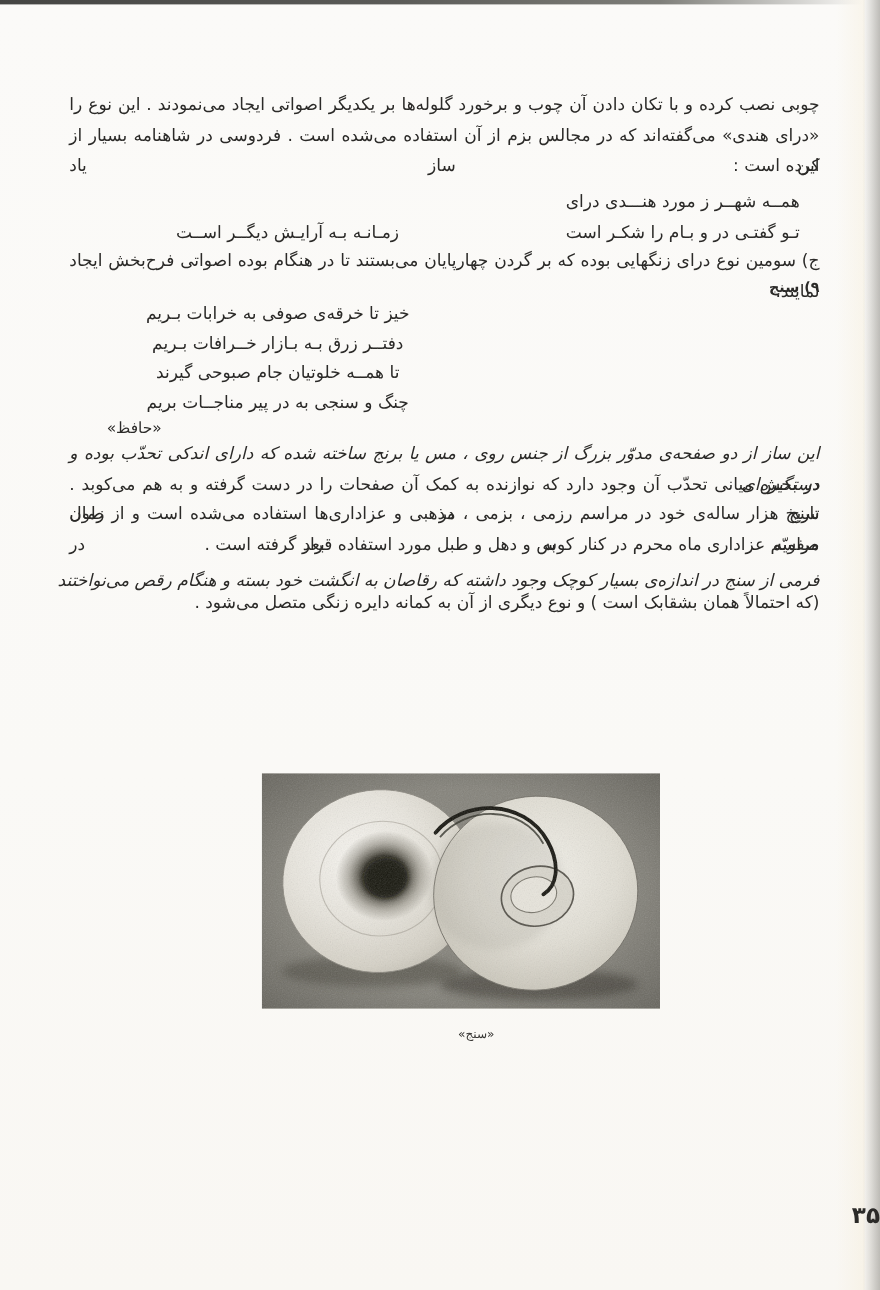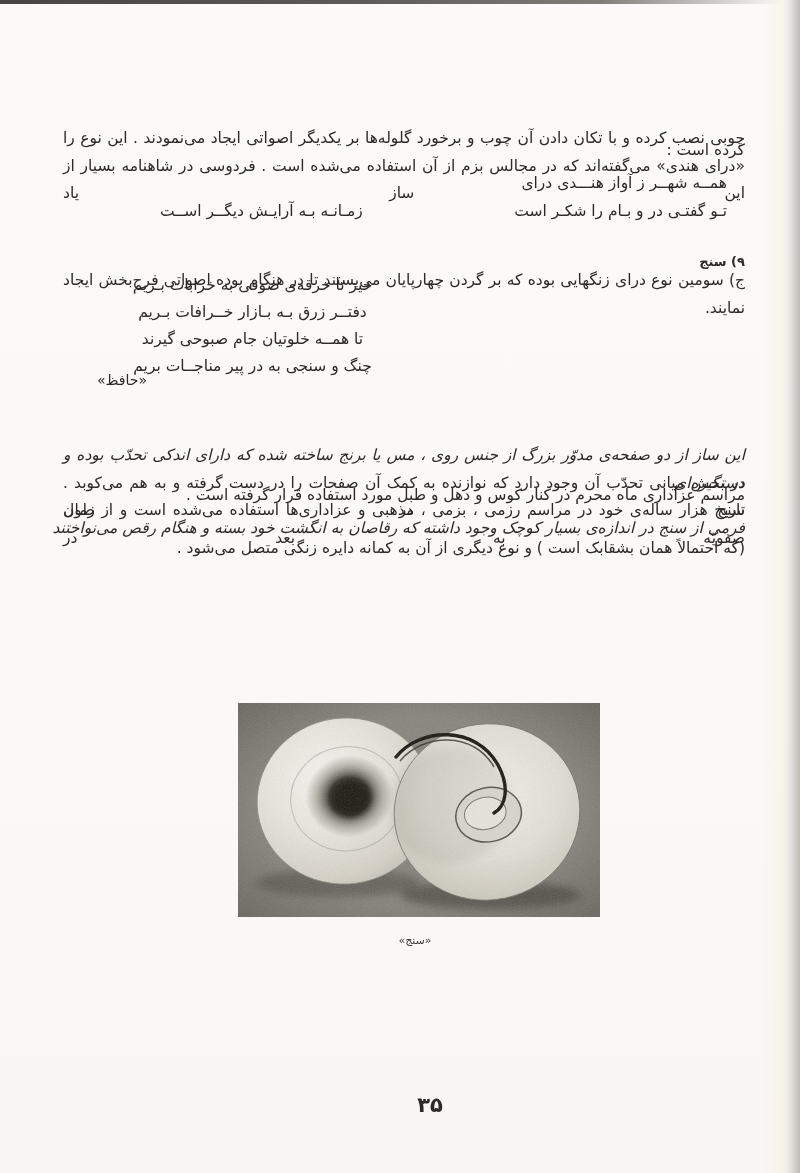--- a/index.html
+++ b/index.html
@@ -9,67 +9,67 @@
     font-family:"DejaVu Sans",sans-serif; color:#2b2a28;
   }
   .top-edge{position:absolute;top:0;left:0;width:100%;height:4px;
     background:linear-gradient(to right,#454543 0%,#5b5b58 45%,#7e7e79 75%,rgba(160,160,154,0) 98%);}
   .right-edge{position:absolute;top:0;right:0;width:16px;height:100%;
     background:linear-gradient(to right,rgba(178,176,170,0),rgba(178,176,170,0.35) 45%,rgba(148,146,140,0.6));}
   .right-tint{position:absolute;top:0;right:14px;width:26px;height:100%;
     background:linear-gradient(to right,rgba(242,231,204,0),rgba(242,231,204,0.30));}
   .ln{position:absolute;left:63px;width:682px;height:27.5px;line-height:27.5px;
     font-size:15.5px;direction:rtl;text-align:right;white-space:nowrap;}
-  .just{white-space:normal;text-align:justify;text-align-last:justify;margin-top:43px;}
+  .just{white-space:normal;text-align:justify;text-align-last:justify;}
   .indent{padding-right:9px;font-style:italic;}
   .poem-row{position:absolute;left:160px;width:567px;height:28px;line-height:28px;
     font-size:15.5px;direction:rtl;display:flex;justify-content:space-between;}
   .hemistich{white-space:nowrap;}
   .heading{position:absolute;left:63px;width:682px;height:28px;line-height:28px;
     font-size:13px;font-weight:bold;direction:rtl;text-align:right;}
   .poem2-ln{position:absolute;left:97px;width:311px;height:27px;line-height:27px;
     font-size:15.5px;direction:rtl;text-align:center;white-space:nowrap;}
   .attribution{position:absolute;left:97px;width:311px;height:24px;line-height:24px;
     font-size:14px;direction:rtl;text-align:left;}
   .figure{position:absolute;left:238px;top:703px;width:362px;height:214px;}
   .figure svg{display:block;}
-  .caption{position:absolute;left:234px;top:931px;width:362px;height:20px;line-height:20px;
+  .caption{position:absolute;left:252px;top:931px;width:362px;height:20px;line-height:20px;
     font-size:11px;direction:rtl;text-align:center;color:#3a3936;}
   .page-number{position:absolute;left:60px;top:1090px;width:740px;height:30px;line-height:30px;
-    font-size:21px;font-weight:bold;direction:rtl;text-align:center;}
+    font-size:21px;font-weight:bold;direction:rtl;text-align:right;}
 </style>
 </head>
 <body>
 
 <div class="page">
   <div class="top-edge"></div>
   <div class="right-tint"></div>
   <div class="right-edge"></div>
 
   <div class="ln just" style="top:82px">چوبی نصب کرده و با تکان دادن آن چوب و برخورد گلوله‌ها بر یکدیگر اصواتی ایجاد می‌نمودند . این نوع را</div>
   <div class="ln just" style="top:109.5px">«درای هندی» می‌گفته‌اند که در مجالس بزم از آن استفاده می‌شده است . فردوسی در شاهنامه بسیار از این ساز یاد</div>
   <div class="ln" style="top:137px">کرده است :</div>
 
   <div class="poem-row" style="top:169px">
-    <span class="hemistich">همــه شهــر ز آواز هنـــدی درای</span>
+    <span class="hemistich">همــه شهــر ز مورد هنـــدی درای</span>
   </div>
   <div class="poem-row" style="top:197px">
     <span class="hemistich">تـو گفتـی در و بـام را شکـر است</span>
     <span class="hemistich">زمـانـه بـه آرایـش دیگــر اســت</span>
   </div>
 
   <div class="ln just" style="top:224px">ج) سومین نوع درای زنگهایی بوده که بر گردن چهارپایان می‌بستند تا در هنگام بوده اصواتی فرح‌بخش ایجاد نمایند.</div>
 
   <div class="heading" style="top:248px">۹) سنج</div>
 
   <div class="poem2-ln" style="top:272px">خیز تا خرقه‌ی صوفی به خرابات بـریم</div>
   <div class="poem2-ln" style="top:326px">تا همــه خلوتیان جام صبوحی گیرند</div>
   <div class="poem2-ln" style="top:299px">دفتــر زرق بـه بـازار خــرافات بـریم</div>
   <div class="poem2-ln" style="top:353px">چنگ و سنجی به در پیر مناجــات بریم</div>
-  <div class="attribution" style="top:368px">«حافظ»</div>
+  <div class="attribution" style="top:378px">«حافظ»</div>
 
   <div class="ln just indent" style="top:399px">این ساز از دو صفحه‌ی مدوّر بزرگ از جنس روی ، مس یا برنج ساخته شده که دارای اندکی تحدّب بوده و دستگیره‌ای</div>
   <div class="ln just" style="top:454px">تاریخ هزار ساله‌ی خود در مراسم رزمی ، بزمی ، مذهبی و عزاداری‌ها استفاده می‌شده است و از زمان صفویّه به بعد در</div>
   <div class="ln just" style="top:426.5px">در بخش میانی تحدّب آن وجود دارد که نوازنده به کمک آن صفحات را در دست گرفته و به هم می‌کوبد . سنج در طول</div>
   <div class="ln" style="top:481.5px">مراسم عزاداری ماه محرم در کنار کوس و دهل و طبل مورد استفاده قرار گرفته است .</div>
 
   <div class="ln indent" style="top:515px">فرمی از سنج در اندازه‌ی بسیار کوچک وجود داشته که رقاصان به انگشت خود بسته و هنگام رقص می‌نواختند</div>
   <div class="ln" style="top:535px">(که احتمالاً همان بشقابک است ) و نوع دیگری از آن به کمانه دایره زنگی متصل می‌شود .</div>
 
   <div class="figure">

